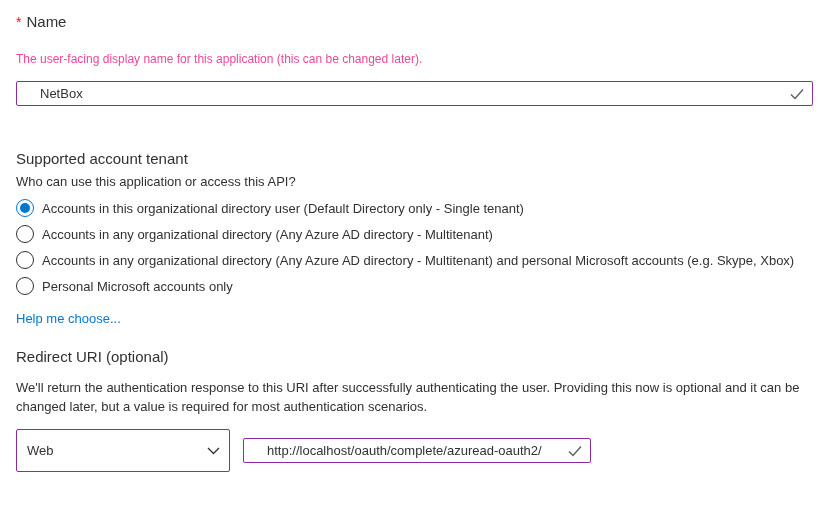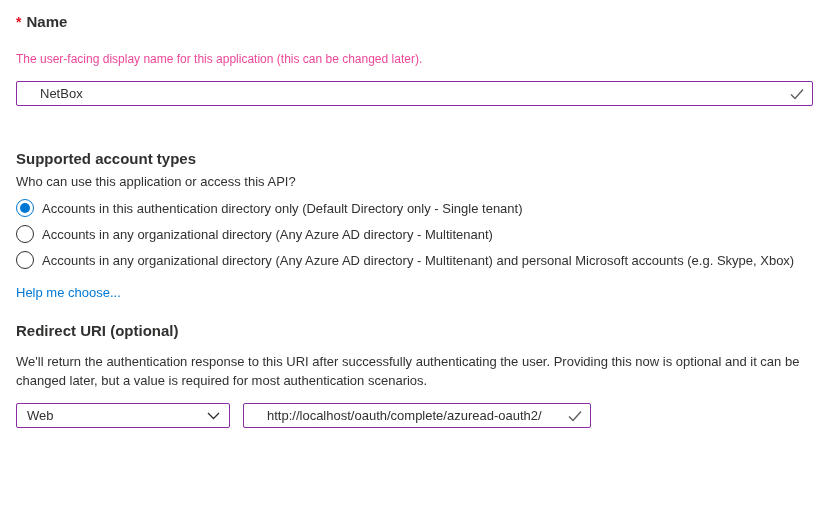--- a/index.html
+++ b/index.html
@@ -7,21 +7,21 @@
   body {
     width: 829px;
     height: 516px;
     padding: 12px 16px;
     font-family: "Liberation Sans", sans-serif;
     color: #323130;
     overflow: hidden;
   }
   .section-title {
     font-size: 15px;
-    font-weight: 700;
+    font-weight: 400;
     line-height: 20px;
     margin: 0;
     color: #323130;
   }
   .required {
     color: #e81123;
     margin-right: 5px;
     font-size: 14px;
   }
   .field-desc {
@@ -113,21 +113,21 @@
   }
   .uri-row {
     margin-top: 13px;
     display: flex;
     gap: 13px;
     align-items: center;
   }
   .platform-select {
     position: relative;
     width: 214px;
-    height: 25px;
+    height: 43px;
     border: 1.5px solid #8a2da5;
     border-radius: 2px;
     background: #fff;
     display: flex;
     align-items: center;
     padding: 0 28px 0 10px;
     font-size: 13px;
     cursor: pointer;
   }
   .select-chevron {
@@ -154,34 +154,38 @@
 <h2 class="section-title"><span class="required">*</span><span>Name</span></h2>
 <p class="field-desc">The user-facing display name for this application (this can be changed later).</p>
 <div class="input-wrap">
   <input class="text-input" type="text" value="NetBox" style="">
   <svg class="valid-check" viewBox="0 0 14 12">
     <polyline points="1,6.5 5,10.5 13,1.5" fill="none" stroke="#605e5c" stroke-width="1.4"></polyline>
   </svg>
 </div>
 
 
-<h2 class="section-title sat-title">Supported account types</h2>
+<h2 class="section-title sat-title">Supported account tenant</h2>
 <p class="question">Who can use this application or access this API?</p>
 <div class="radio-group">
   <div class="radio-row">
     <span class="radio-circle checked"></span>
-    <span class="radio-label">Accounts in this authentication directory only (Default Directory only - Single tenant)</span>
+    <span class="radio-label">Accounts in this organizational directory user (Default Directory only - Single tenant)</span>
   </div>
   <div class="radio-row">
     <span class="radio-circle"></span>
     <span class="radio-label">Accounts in any organizational directory (Any Azure AD directory - Multitenant)</span>
   </div>
   <div class="radio-row">
     <span class="radio-circle"></span>
     <span class="radio-label">Accounts in any organizational directory (Any Azure AD directory - Multitenant) and personal Microsoft accounts (e.g. Skype, Xbox)</span>
+  </div>
+  <div class="radio-row">
+    <span class="radio-circle"></span>
+    <span class="radio-label">Personal Microsoft accounts only</span>
   </div>
 </div>
 <a class="help-link">Help me choose...</a>
 
 
 <h2 class="section-title redirect-title">Redirect URI (optional)</h2>
 <p class="redirect-desc">We'll return the authentication response to this URI after successfully authenticating the user. Providing this now is optional and it can be changed later, but a value is required for most authentication scenarios.</p>
 <div class="uri-row">
   <div class="platform-select">
     <span>Web</span>

